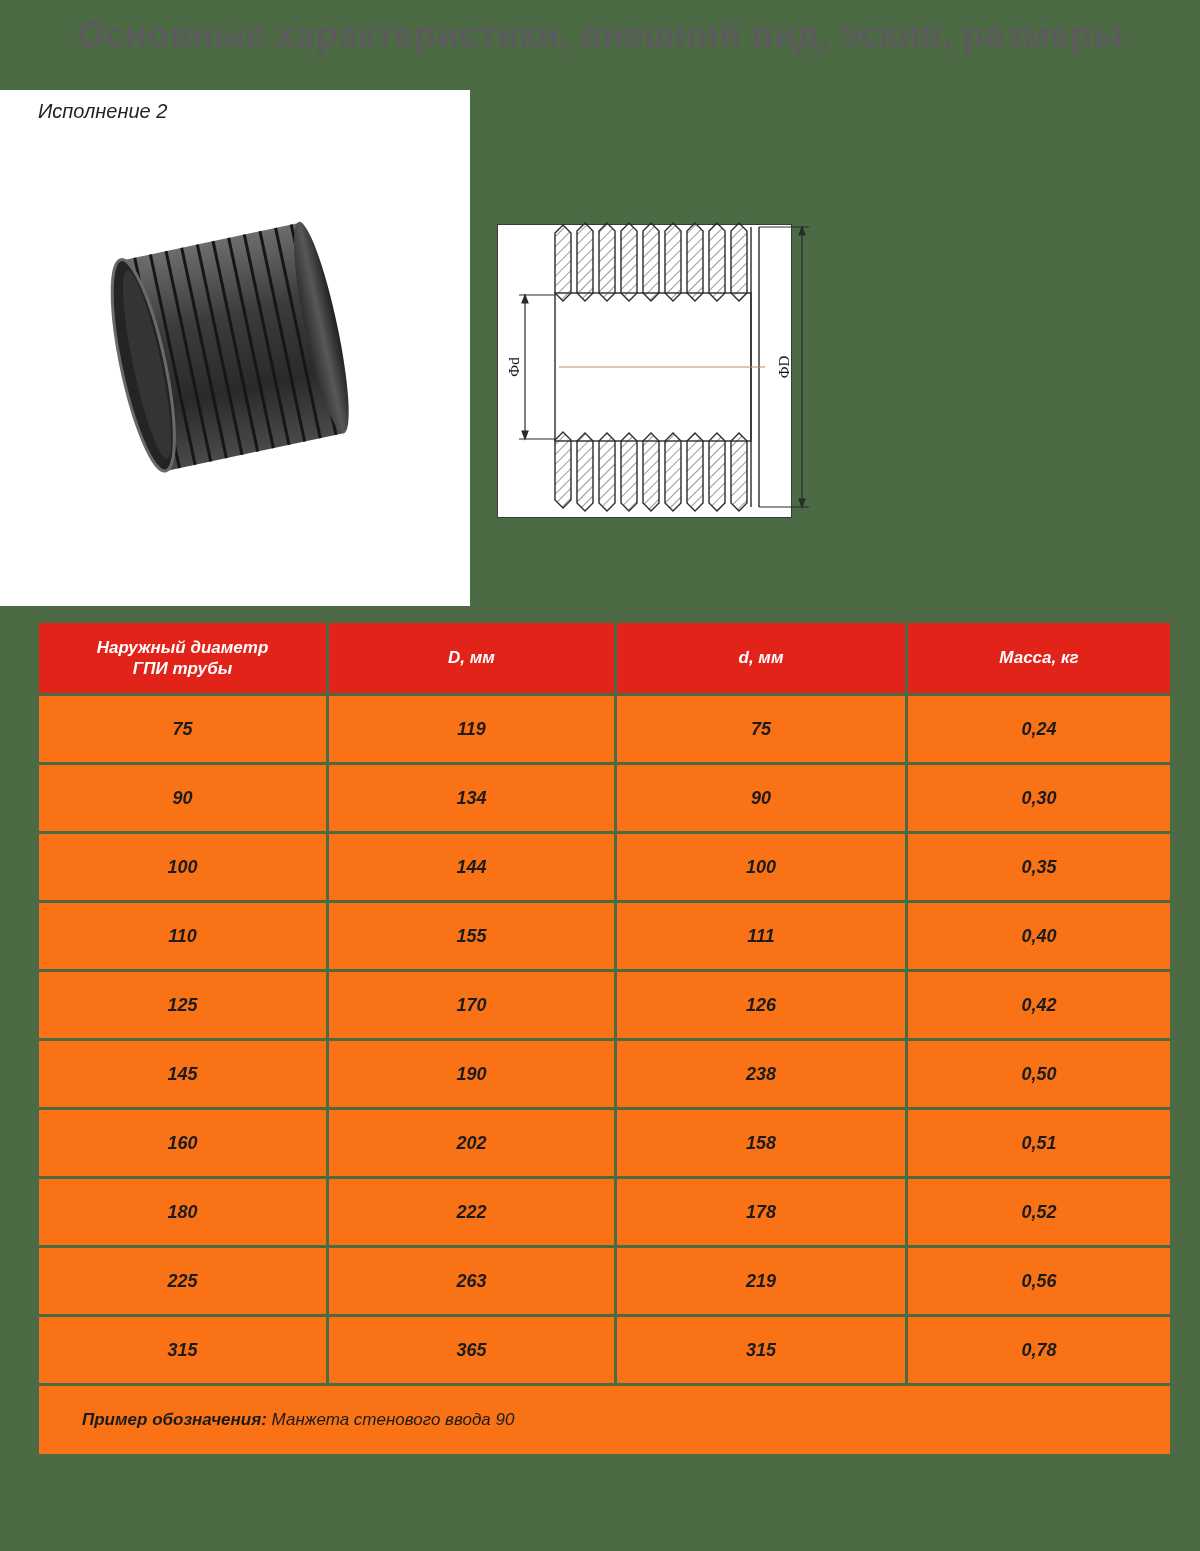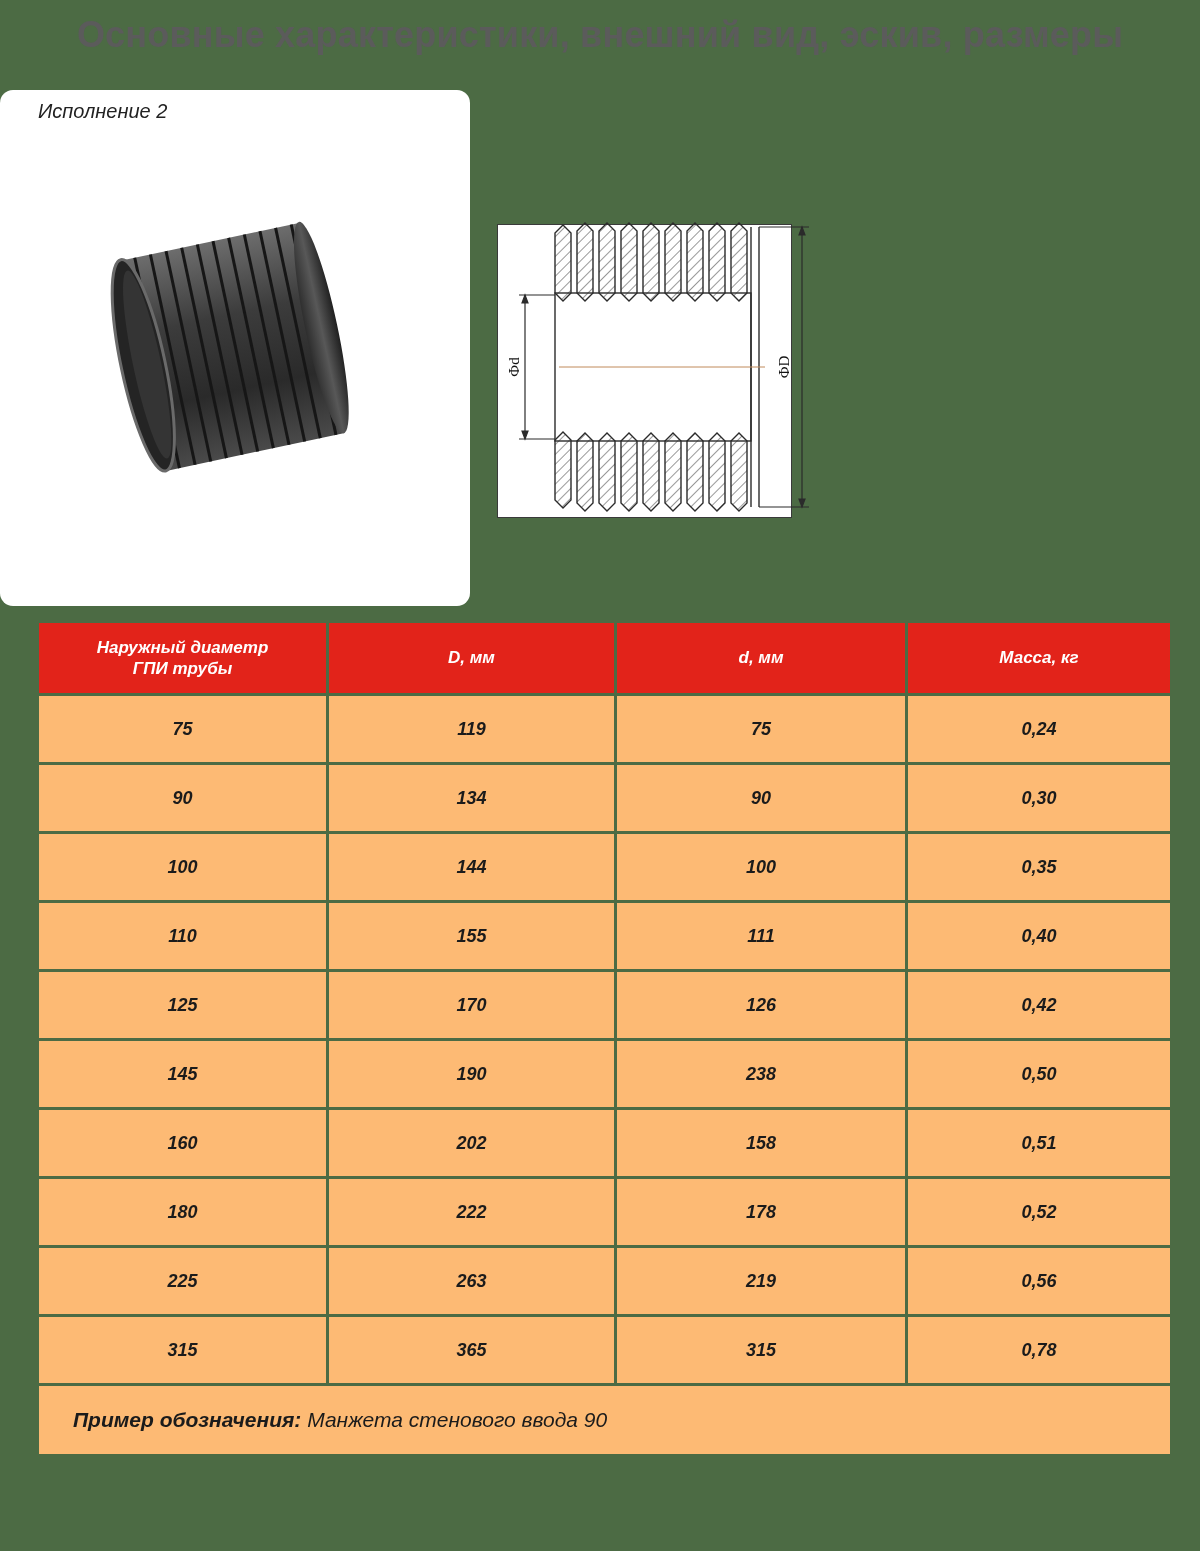--- a/index.html
+++ b/index.html
@@ -30,21 +30,20 @@
   }
 
   
   .photo-panel {
     position: absolute;
     left: 0;
     top: 90px;
     width: 470px;
     height: 516px;
     background: #ffffff;
-    border-radius: 13px;
   }
   .photo-caption {
     position: absolute;
     left: 38px;
     top: 100px;
     font-size: 20px;
     font-style: italic;
     color: #222;
   }
   .photo-art {
@@ -91,33 +90,33 @@
     color: #ffffff;
     font-size: 17px;
     font-weight: bold;
     height: 66px;
     line-height: 1.25;
     text-align: center;
     vertical-align: middle;
     padding: 2px 6px;
   }
   table.spec td {
-    background: #fdba74;
+    background: #f97316;
     color: #1b1b1b;
     font-size: 18px;
     font-weight: bold;
     height: 64px;
     text-align: center;
     vertical-align: middle;
   }
   table.spec td.note {
     text-align: left;
     font-weight: normal;
-    font-size: 21px;
-    padding-left: 34px;
+    font-size: 17px;
+    padding-left: 43px;
     height: 66px;
   }
   table.spec td.note b {
     font-weight: bold;
   }
   col.c1 { width: 287px; }
   col.c2 { width: 285px; }
   col.c3 { width: 288px; }
   col.c4 { width: 262px; }
 </style>

